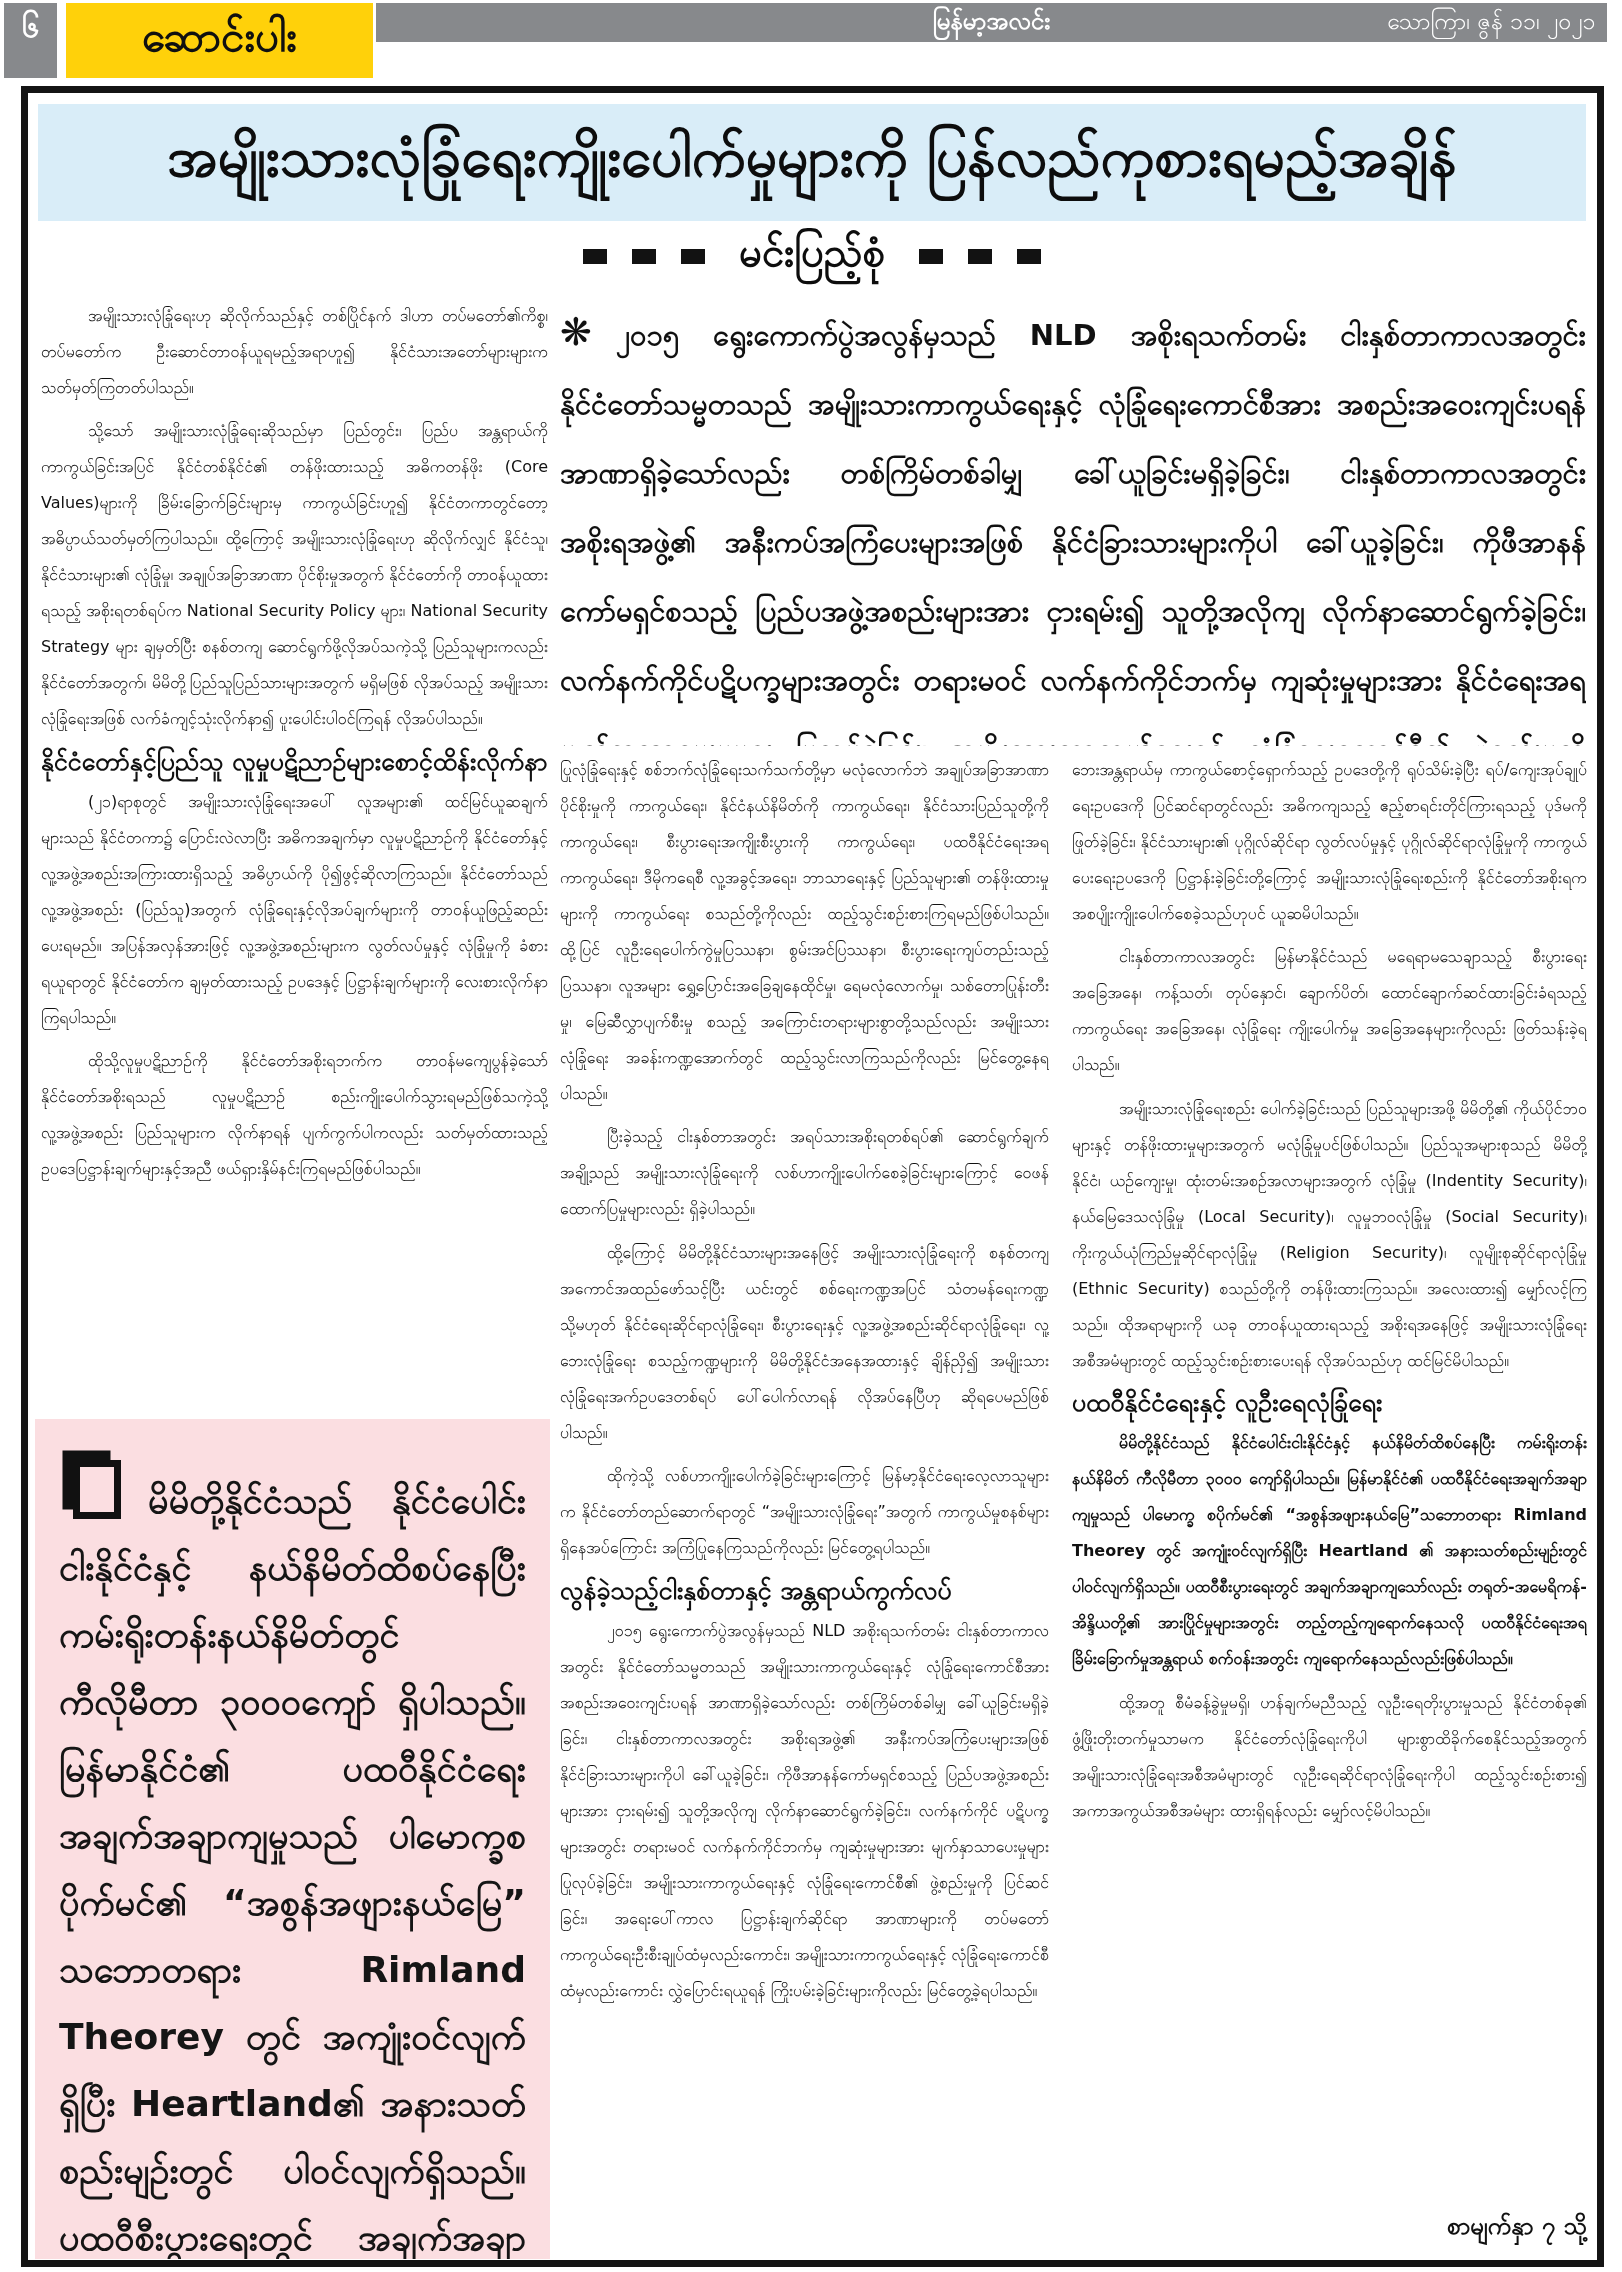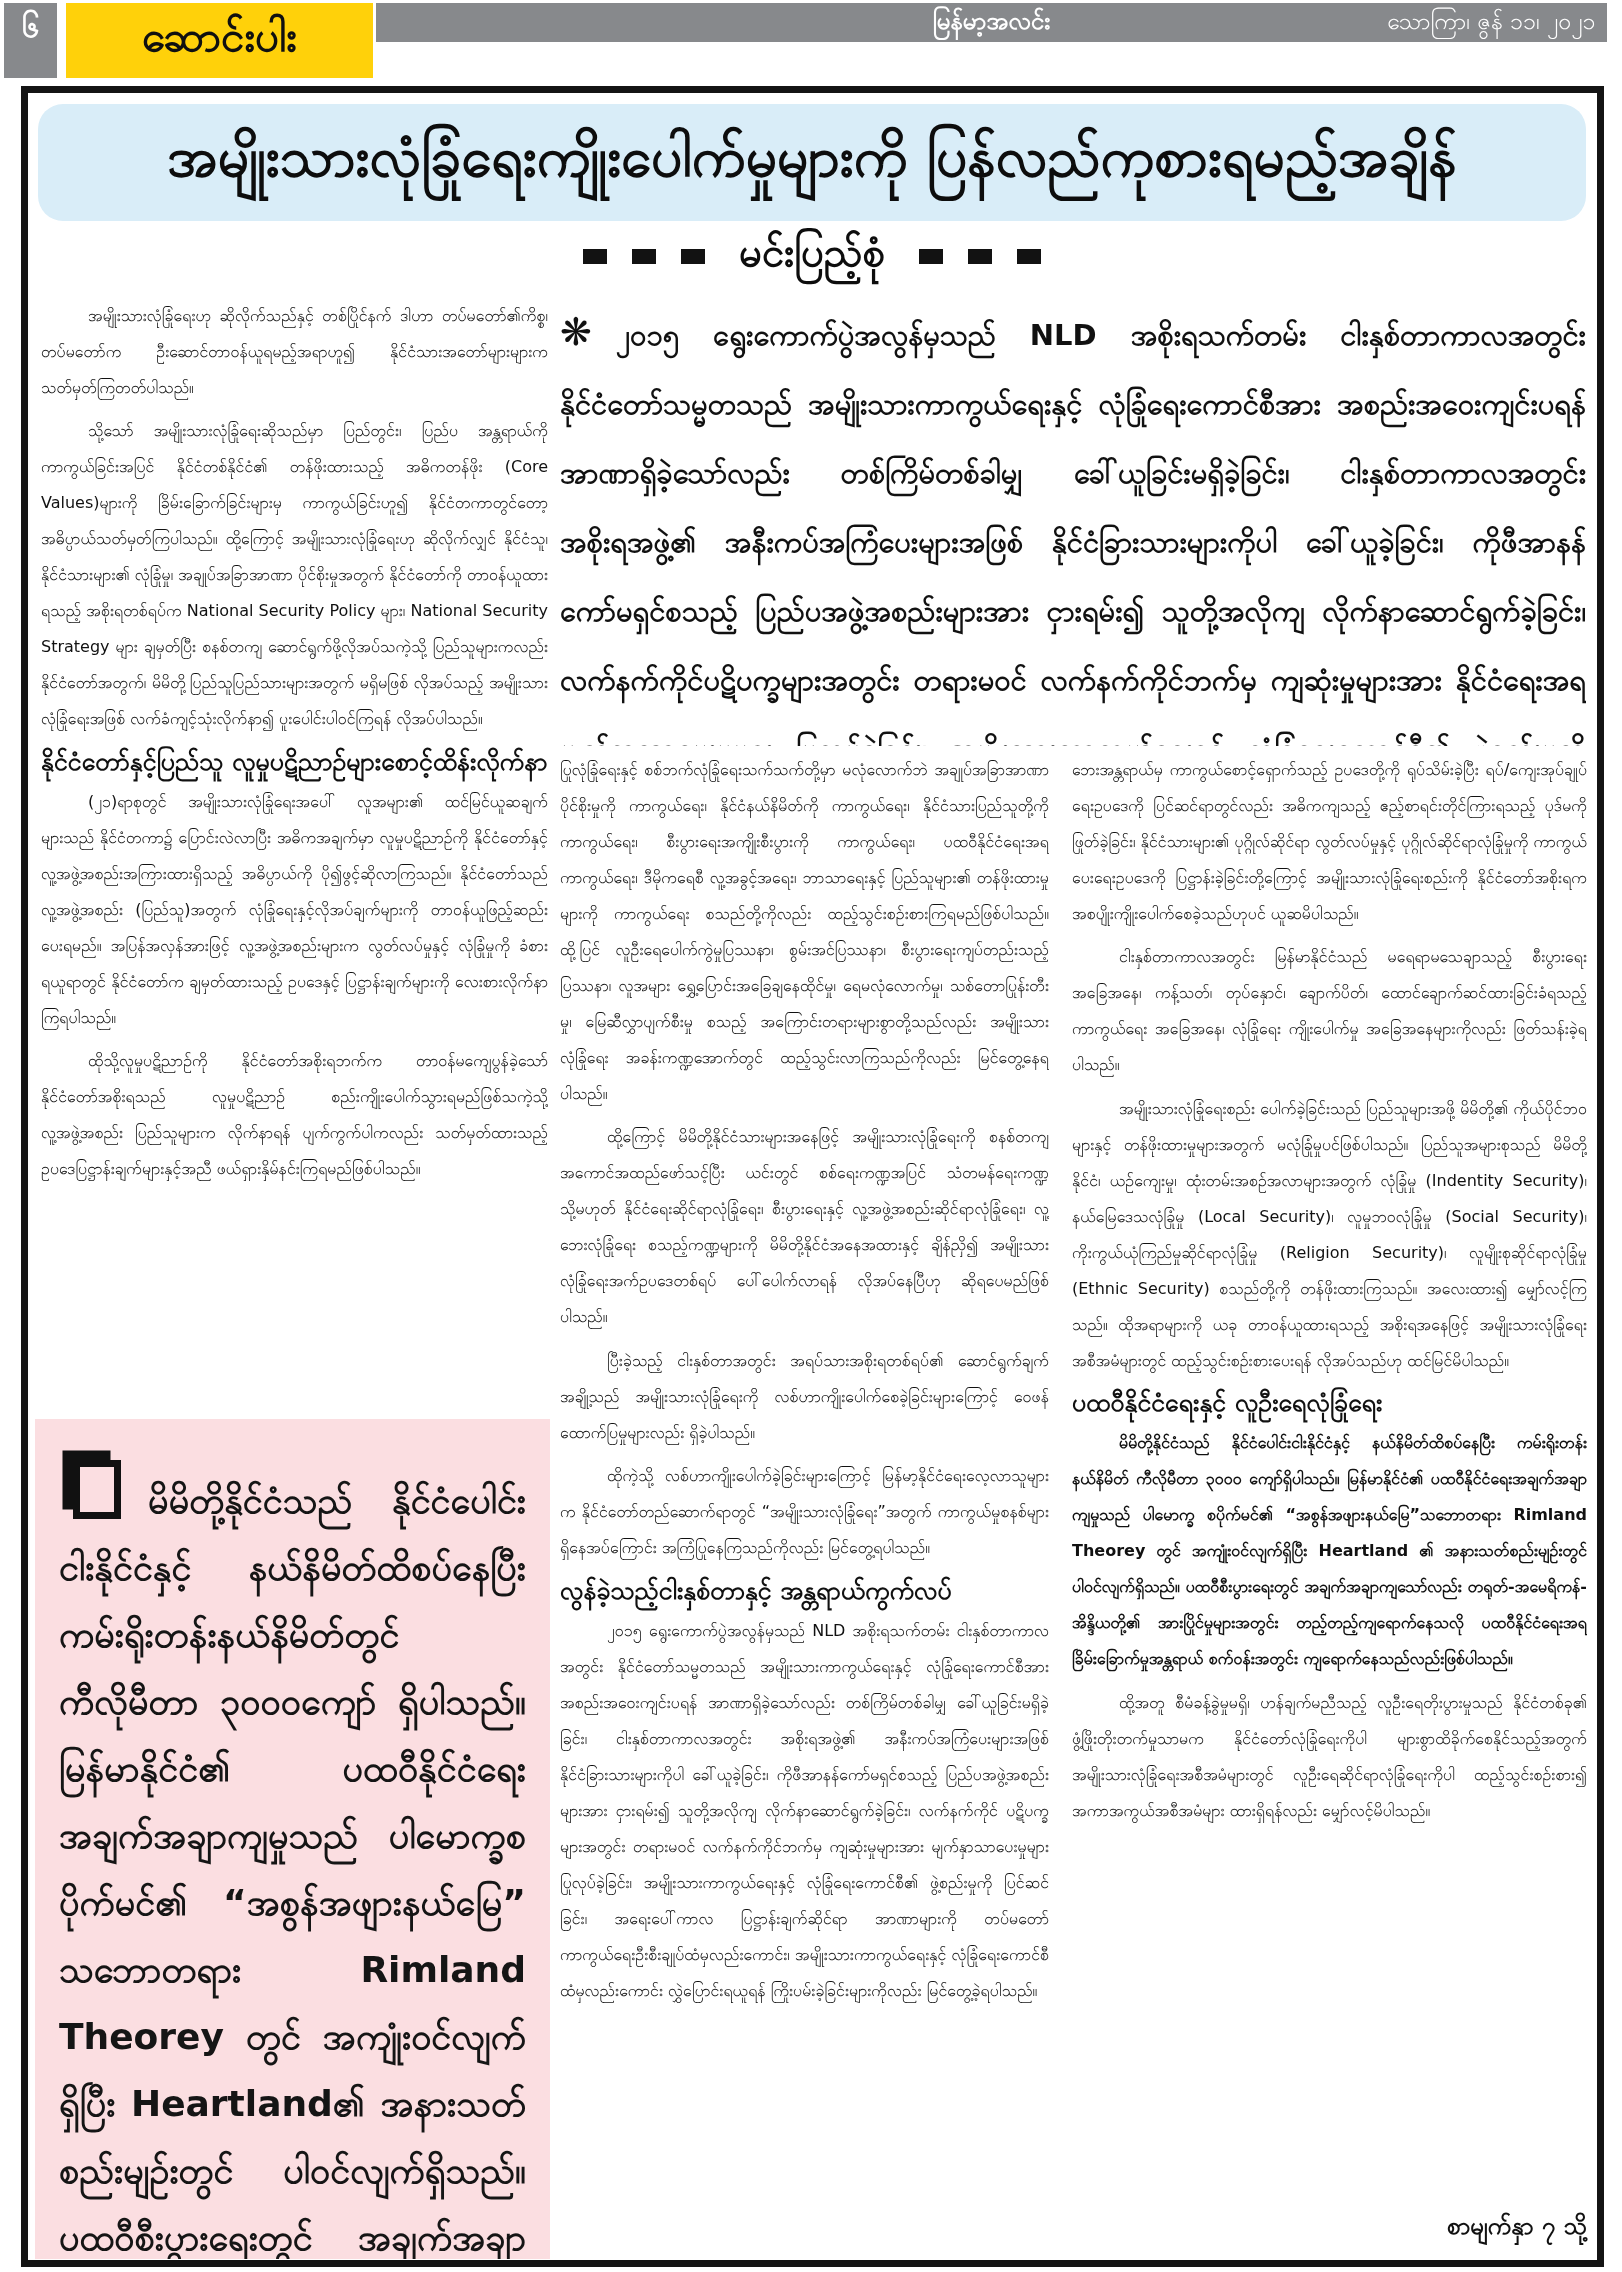--- a/index.html
+++ b/index.html
@@ -11,21 +11,21 @@
   .corner-tab span{color:#fff;font-size:31px;font-weight:bold;line-height:47px;}
   .section-tag{left:66px;top:3.2px;width:307px;height:75px;background:#ffd10a;display:flex;align-items:center;justify-content:center;}
   .section-tag span{font-size:42px;font-weight:bold;color:#101010;}
   .topbar{left:376px;top:3.2px;width:1231px;height:39px;background:#87898c;display:flex;align-items:center;}
   .masthead{position:absolute;left:0;right:0;text-align:center;color:#fff;font-size:24px;font-weight:bold;}
   .dateline{position:absolute;right:11.6px;color:#fff;font-size:23px;white-space:nowrap;}
 
   
   .frame{left:21px;top:86px;width:1583px;height:2181px;border:7.4px solid #141414;background:#fff;}
 
-  .headline-band{left:38px;top:104px;width:1548px;height:117px;background:#d9edf8;display:flex;align-items:center;justify-content:center;overflow:hidden;border-radius:25px;}
+  .headline-band{left:38px;top:104px;width:1548px;height:117px;background:#d9edf8;display:flex;align-items:center;justify-content:center;overflow:hidden;}
   .headline-band h1{margin:0;font-size:55px;font-weight:bold;color:#0d0d0d;white-space:nowrap;}
 
   .byline-row{left:38px;top:228px;width:1548px;height:57px;display:flex;align-items:center;justify-content:center;gap:25px;}
   .byline-dash{width:24px;height:14.8px;background:#121212;display:inline-block;}
   .byline-name{font-size:40px;font-weight:bold;color:#0d0d0d;margin:0 9.5px;}
 
   
   .colblock{overflow:hidden;text-align:justify;}
   .colblock p{margin:0 0 7.4px 0;font-size:16px;line-height:36px;text-indent:47px;}
   .colblock p.noindent{text-indent:0;}
@@ -88,22 +88,22 @@
 </div>
 
 <div class="abs pullquote">
   <div class="pq-text">
     <span class="pq-icon"></span><span>မိမိတို့နိုင်ငံသည် နိုင်ငံပေါင်းငါးနိုင်ငံနှင့် နယ်နိမိတ်ထိစပ်နေပြီး ကမ်းရိုးတန်းနယ်နိမိတ်တွင် ကီလိုမီတာ ၃၀၀၀ကျော် ရှိပါသည်။ မြန်မာနိုင်ငံ၏ ပထဝီနိုင်ငံရေး အချက်အချာကျမှုသည် ပါမောက္ခစပိုက်မင်၏ “အစွန်အဖျားနယ်မြေ” သဘောတရား Rimland Theorey တွင် အကျုံးဝင်လျက်ရှိပြီး Heartland၏ အနားသတ်စည်းမျဉ်းတွင် ပါဝင်လျက်ရှိသည်။ ပထဝီစီးပွားရေးတွင် အချက်အချာကျသော်လည်း တရုတ်- အမေရိကန်- အိန္ဒိယတို့၏ အားပြိုင်မှုများအတွင်း တည့်တည့် ကျရောက်နေသလို ပထဝီနိုင်ငံရေးအရ ခြိမ်းခြောက်မှု အန္တရာယ်စက်ဝန်းအတွင်း ကျရောက်နေ</span>
   </div>
 </div>
 
 <div class="abs colblock col2">
   <p class="noindent">ပြုလုံခြုံရေးနှင့် စစ်ဘက်လုံခြုံရေးသက်သက်တို့မှာ မလုံလောက်ဘဲ အချုပ်အခြာအာဏာပိုင်စိုးမှုကို ကာကွယ်ရေး၊ နိုင်ငံနယ်နိမိတ်ကို ကာကွယ်ရေး၊ နိုင်ငံသားပြည်သူတို့ကို ကာကွယ်ရေး၊ စီးပွားရေးအကျိုးစီးပွားကို ကာကွယ်ရေး၊ ပထဝီနိုင်ငံရေးအရ ကာကွယ်ရေး၊ ဒီမိုကရေစီ လူ့အခွင့်အရေး၊ ဘာသာရေးနှင့် ပြည်သူများ၏ တန်ဖိုးထားမှုများကို ကာကွယ်ရေး စသည်တို့ကိုလည်း ထည့်သွင်းစဉ်းစားကြရမည်ဖြစ်ပါသည်။ ထို့ပြင် လူဦးရေပေါက်ကွဲမှုပြဿနာ၊ စွမ်းအင်ပြဿနာ၊ စီးပွားရေးကျပ်တည်းသည့် ပြဿနာ၊ လူအများ ရွှေ့ပြောင်းအခြေချနေထိုင်မှု၊ ရေမလုံလောက်မှု၊ သစ်တောပြုန်းတီးမှု၊ မြေဆီလွှာပျက်စီးမှု စသည့် အကြောင်းတရားများစွာတို့သည်လည်း အမျိုးသားလုံခြုံရေး အခန်းကဏ္ဍအောက်တွင် ထည့်သွင်းလာကြသည်ကိုလည်း မြင်တွေ့နေရပါသည်။</p>
+  <p>ပြီးခဲ့သည့် ငါးနှစ်တာအတွင်း အရပ်သားအစိုးရတစ်ရပ်၏ ဆောင်ရွက်ချက်အချို့သည် အမျိုးသားလုံခြုံရေးကို လစ်ဟာကျိုးပေါက်စေခဲ့ခြင်းများကြောင့် ဝေဖန်ထောက်ပြမှုများလည်း ရှိခဲ့ပါသည်။</p>
   <p>ထို့ကြောင့် မိမိတို့နိုင်ငံသားများအနေဖြင့် အမျိုးသားလုံခြုံရေးကို စနစ်တကျ အကောင်အထည်ဖော်သင့်ပြီး ယင်းတွင် စစ်ရေးကဏ္ဍအပြင် သံတမန်ရေးကဏ္ဍ သို့မဟုတ် နိုင်ငံရေးဆိုင်ရာလုံခြုံရေး၊ စီးပွားရေးနှင့် လူ့အဖွဲ့အစည်းဆိုင်ရာလုံခြုံရေး၊ လူ့ဘေးလုံခြုံရေး စသည့်ကဏ္ဍများကို မိမိတို့နိုင်ငံအနေအထားနှင့် ချိန်ညှိ၍ အမျိုးသားလုံခြုံရေးအက်ဥပဒေတစ်ရပ် ပေါ်ပေါက်လာရန် လိုအပ်နေပြီဟု ဆိုရပေမည်ဖြစ်ပါသည်။</p>
-  <p>ပြီးခဲ့သည့် ငါးနှစ်တာအတွင်း အရပ်သားအစိုးရတစ်ရပ်၏ ဆောင်ရွက်ချက်အချို့သည် အမျိုးသားလုံခြုံရေးကို လစ်ဟာကျိုးပေါက်စေခဲ့ခြင်းများကြောင့် ဝေဖန်ထောက်ပြမှုများလည်း ရှိခဲ့ပါသည်။</p>
   <p>ထိုကဲ့သို့ လစ်ဟာကျိုးပေါက်ခဲ့ခြင်းများကြောင့် မြန်မာ့နိုင်ငံရေးလေ့လာသူများက နိုင်ငံတော်တည်ဆောက်ရာတွင် “အမျိုးသားလုံခြုံရေး”အတွက် ကာကွယ်မှုစနစ်များရှိနေအပ်ကြောင်း အကြံပြုနေကြသည်ကိုလည်း မြင်တွေ့ရပါသည်။</p>
   <h2>လွန်ခဲ့သည့်ငါးနှစ်တာနှင့် အန္တရာယ်ကွက်လပ်</h2>
   <p>၂၀၁၅ ရွေးကောက်ပွဲအလွန်မှသည် NLD အစိုးရသက်တမ်း ငါးနှစ်တာကာလအတွင်း နိုင်ငံတော်သမ္မတသည် အမျိုးသားကာကွယ်ရေးနှင့် လုံခြုံရေးကောင်စီအား အစည်းအဝေးကျင်းပရန် အာဏာရှိခဲ့သော်လည်း တစ်ကြိမ်တစ်ခါမျှ ခေါ်ယူခြင်းမရှိခဲ့ခြင်း၊ ငါးနှစ်တာကာလအတွင်း အစိုးရအဖွဲ့၏ အနီးကပ်အကြံပေးများအဖြစ် နိုင်ငံခြားသားများကိုပါ ခေါ်ယူခဲ့ခြင်း၊ ကိုဖီအာနန်ကော်မရှင်စသည့် ပြည်ပအဖွဲ့အစည်းများအား ငှားရမ်း၍ သူတို့အလိုကျ လိုက်နာဆောင်ရွက်ခဲ့ခြင်း၊ လက်နက်ကိုင် ပဋိပက္ခများအတွင်း တရားမဝင် လက်နက်ကိုင်ဘက်မှ ကျဆုံးမှုများအား မျက်နှာသာပေးမှုများ ပြုလုပ်ခဲ့ခြင်း၊ အမျိုးသားကာကွယ်ရေးနှင့် လုံခြုံရေးကောင်စီ၏ ဖွဲ့စည်းမှုကို ပြင်ဆင်ခြင်း၊ အရေးပေါ်ကာလ ပြဋ္ဌာန်းချက်ဆိုင်ရာ အာဏာများကို တပ်မတော်ကာကွယ်ရေးဦးစီးချုပ်ထံမှလည်းကောင်း၊ အမျိုးသားကာကွယ်ရေးနှင့် လုံခြုံရေးကောင်စီထံမှလည်းကောင်း လွှဲပြောင်းရယူရန် ကြိုးပမ်းခဲ့ခြင်းများကိုလည်း မြင်တွေ့ခဲ့ရပါသည်။</p>
 
 </div>
 
 <div class="abs colblock col3">
   <p class="noindent">ဘေးအန္တရာယ်မှ ကာကွယ်စောင့်ရှောက်သည့် ဥပဒေတို့ကို ရုပ်သိမ်းခဲ့ပြီး ရပ်/ကျေးအုပ်ချုပ်ရေးဥပဒေကို ပြင်ဆင်ရာတွင်လည်း အဓိကကျသည့် ဧည့်စာရင်းတိုင်ကြားရသည့် ပုဒ်မကို ဖြုတ်ခဲ့ခြင်း၊ နိုင်ငံသားများ၏ ပုဂ္ဂိုလ်ဆိုင်ရာ လွတ်လပ်မှုနှင့် ပုဂ္ဂိုလ်ဆိုင်ရာလုံခြုံမှုကို ကာကွယ်ပေးရေးဥပဒေကို ပြဋ္ဌာန်းခဲ့ခြင်းတို့ကြောင့် အမျိုးသားလုံခြုံရေးစည်းကို နိုင်ငံတော်အစိုးရက အစပျိုးကျိုးပေါက်စေခဲ့သည်ဟုပင် ယူဆမိပါသည်။</p>
   <p>ငါးနှစ်တာကာလအတွင်း မြန်မာနိုင်ငံသည် မရေရာမသေချာသည့် စီးပွားရေး အခြေအနေ၊ ကန့်သတ်၊ တုပ်နှောင်၊ ချောက်ပိတ်၊ ထောင်ချောက်ဆင်ထားခြင်းခံရသည့် ကာကွယ်ရေး အခြေအနေ၊ လုံခြုံရေး ကျိုးပေါက်မှု အခြေအနေများကိုလည်း ဖြတ်သန်းခဲ့ရပါသည်။</p>
   <p>အမျိုးသားလုံခြုံရေးစည်း ပေါက်ခဲ့ခြင်းသည် ပြည်သူများအဖို့ မိမိတို့၏ ကိုယ်ပိုင်ဘဝများနှင့် တန်ဖိုးထားမှုများအတွက် မလုံခြုံမှုပင်ဖြစ်ပါသည်။ ပြည်သူအများစုသည် မိမိတို့ နိုင်ငံ၊ ယဉ်ကျေးမှု၊ ထုံးတမ်းအစဉ်အလာများအတွက် လုံခြုံမှု (Indentity Security)၊ နယ်မြေဒေသလုံခြုံမှု (Local Security)၊ လူမှုဘဝလုံခြုံမှု (Social Security)၊ ကိုးကွယ်ယုံကြည်မှုဆိုင်ရာလုံခြုံမှု (Religion Security)၊ လူမျိုးစုဆိုင်ရာလုံခြုံမှု (Ethnic Security) စသည်တို့ကို တန်ဖိုးထားကြသည်။ အလေးထား၍ မျှော်လင့်ကြသည်။ ထိုအရာများကို ယခု တာဝန်ယူထားရသည့် အစိုးရအနေဖြင့် အမျိုးသားလုံခြုံရေးအစီအမံများတွင် ထည့်သွင်းစဉ်းစားပေးရန် လိုအပ်သည်ဟု ထင်မြင်မိပါသည်။</p>

